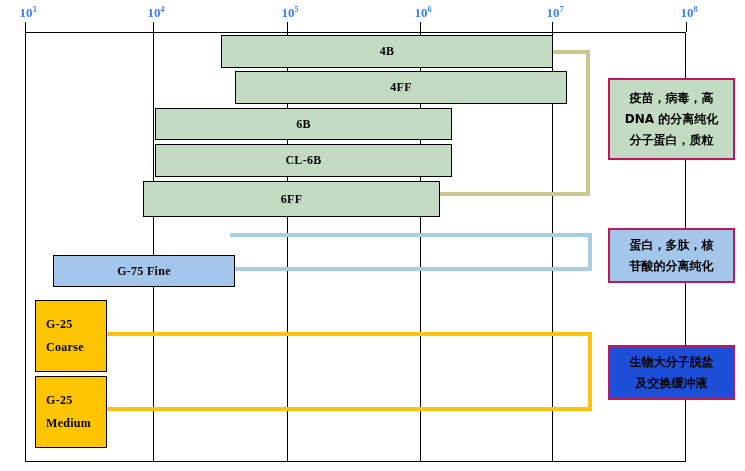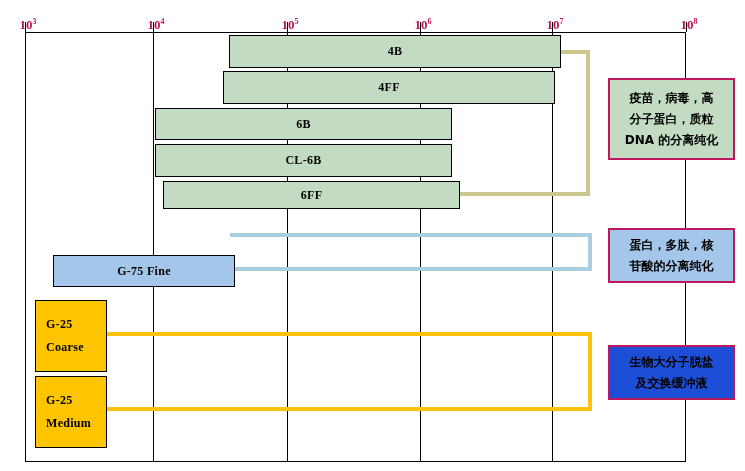--- a/index.html
+++ b/index.html
@@ -32,23 +32,23 @@
     background:#000000;
   }
   .tick{
     position:absolute;
     top:22px;
     width:1px;height:10px;
     background:#000000;
   }
   .tick-label{
     position:absolute;
-    top:18px;
+    top:6px;
     font-size:13px;
-    color:#be185d;
+    color:#3b82f6;
     font-weight:bold;
     transform:translateX(-50%);
     white-space:nowrap;
     line-height:1;
   }
   .tick-label sup{
     font-size:8px;
     font-weight:bold;
     vertical-align:super;
     line-height:0;
@@ -149,47 +149,47 @@
   <div class="axis-line"></div>
   <div class="gridline" style="left:153px;"></div>
   <div class="gridline" style="left:287px;"></div>
   <div class="gridline" style="left:420px;"></div>
   <div class="gridline" style="left:552px;"></div>
 
   <div class="bracket green-br" style="left:440px;top:50px;width:150px;height:146px;"></div>
   <div class="bracket blue-br" style="left:230px;top:233px;width:362px;height:38px;"></div>
   <div class="bracket yellow-br" style="left:82px;top:332px;width:510px;height:79px;"></div>
 
-  <div class="bar green" style="left:221px;top:35px;width:332px;height:33px;margin-left:8px;">4B</div>
-
-  <div class="bar green" style="left:223px;top:71px;width:332px;height:33px;">4FF</div>
+  <div class="bar green" style="left:221px;top:35px;width:332px;height:33px;">4B</div>
+
+  <div class="bar green" style="left:235px;top:71px;width:332px;height:33px;">4FF</div>
 
   <div class="bar green" style="left:155px;top:108px;width:297px;height:32px;">6B</div>
 
   <div class="bar green" style="left:155px;top:144px;width:297px;height:33px;">CL-6B</div>
 
-  <div class="bar green" style="left:163px;top:181px;width:297px;height:28px;">6FF</div>
+  <div class="bar green" style="left:143px;top:181px;width:297px;height:36px;">6FF</div>
 
 
   <div class="bar blue" style="left:53px;top:255px;width:182px;height:32px;">G-75 Fine</div>
 
   <div class="bar yellow" style="left:14px;top:300px;width:72px;height:72px;">
     <span class="ln">G-25</span>
     <span class="ln">Coarse</span>
   </div>
 
   <div class="bar yellow" style="left:14px;top:376px;width:72px;height:72px;">
     <span class="ln">G-25</span>
     <span class="ln">Medium</span>
   </div>
 
   <div class="note green-n" style="left:608px;top:78px;width:127px;height:82px;">
     <span class="ln">疫苗，病毒，高</span>
+    <span class="ln">DNA 的分离纯化</span>
     <span class="ln">分子蛋白，质粒</span>
-    <span class="ln">DNA 的分离纯化</span>
   </div>
 
   <div class="note blue-n" style="left:608px;top:228px;width:127px;height:55px;">
     <span class="ln">蛋白，多肽，核</span>
     <span class="ln">苷酸的分离纯化</span>
   </div>
 
   <div class="note yellow-n" style="left:608px;top:345px;width:127px;height:55px;">
     <span class="ln">生物大分子脱盐</span>
     <span class="ln">及交换缓冲液</span>

